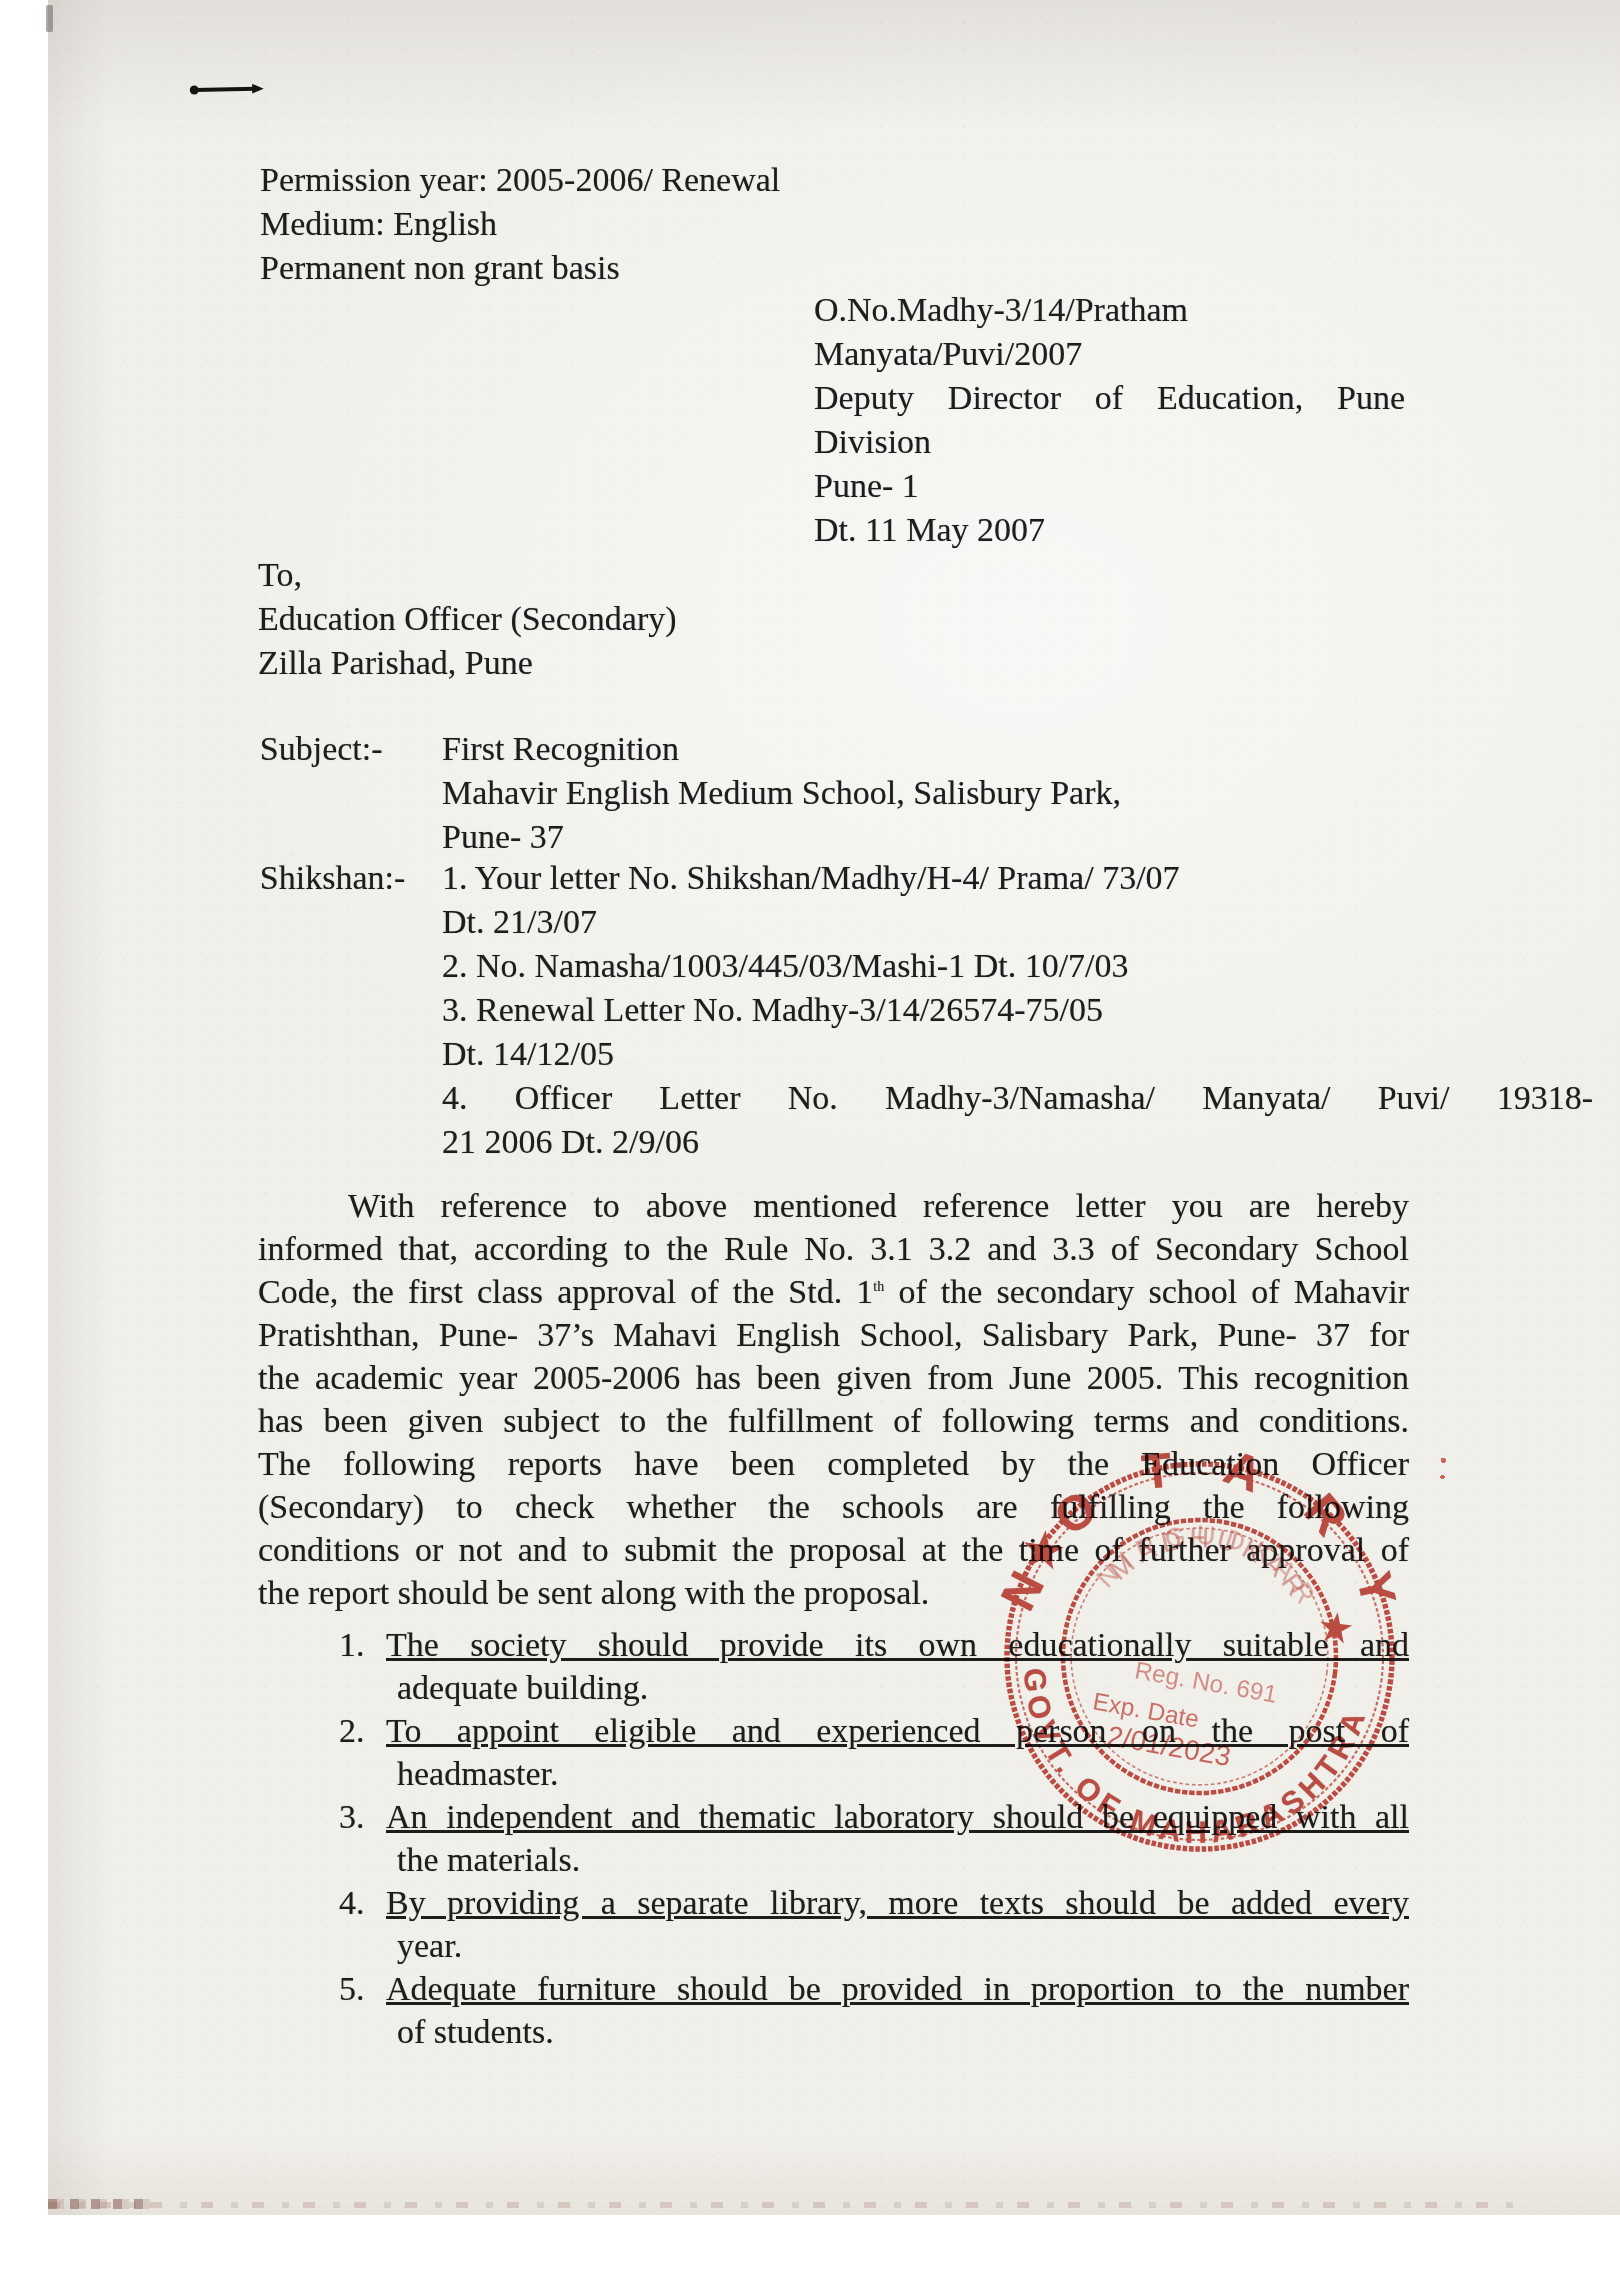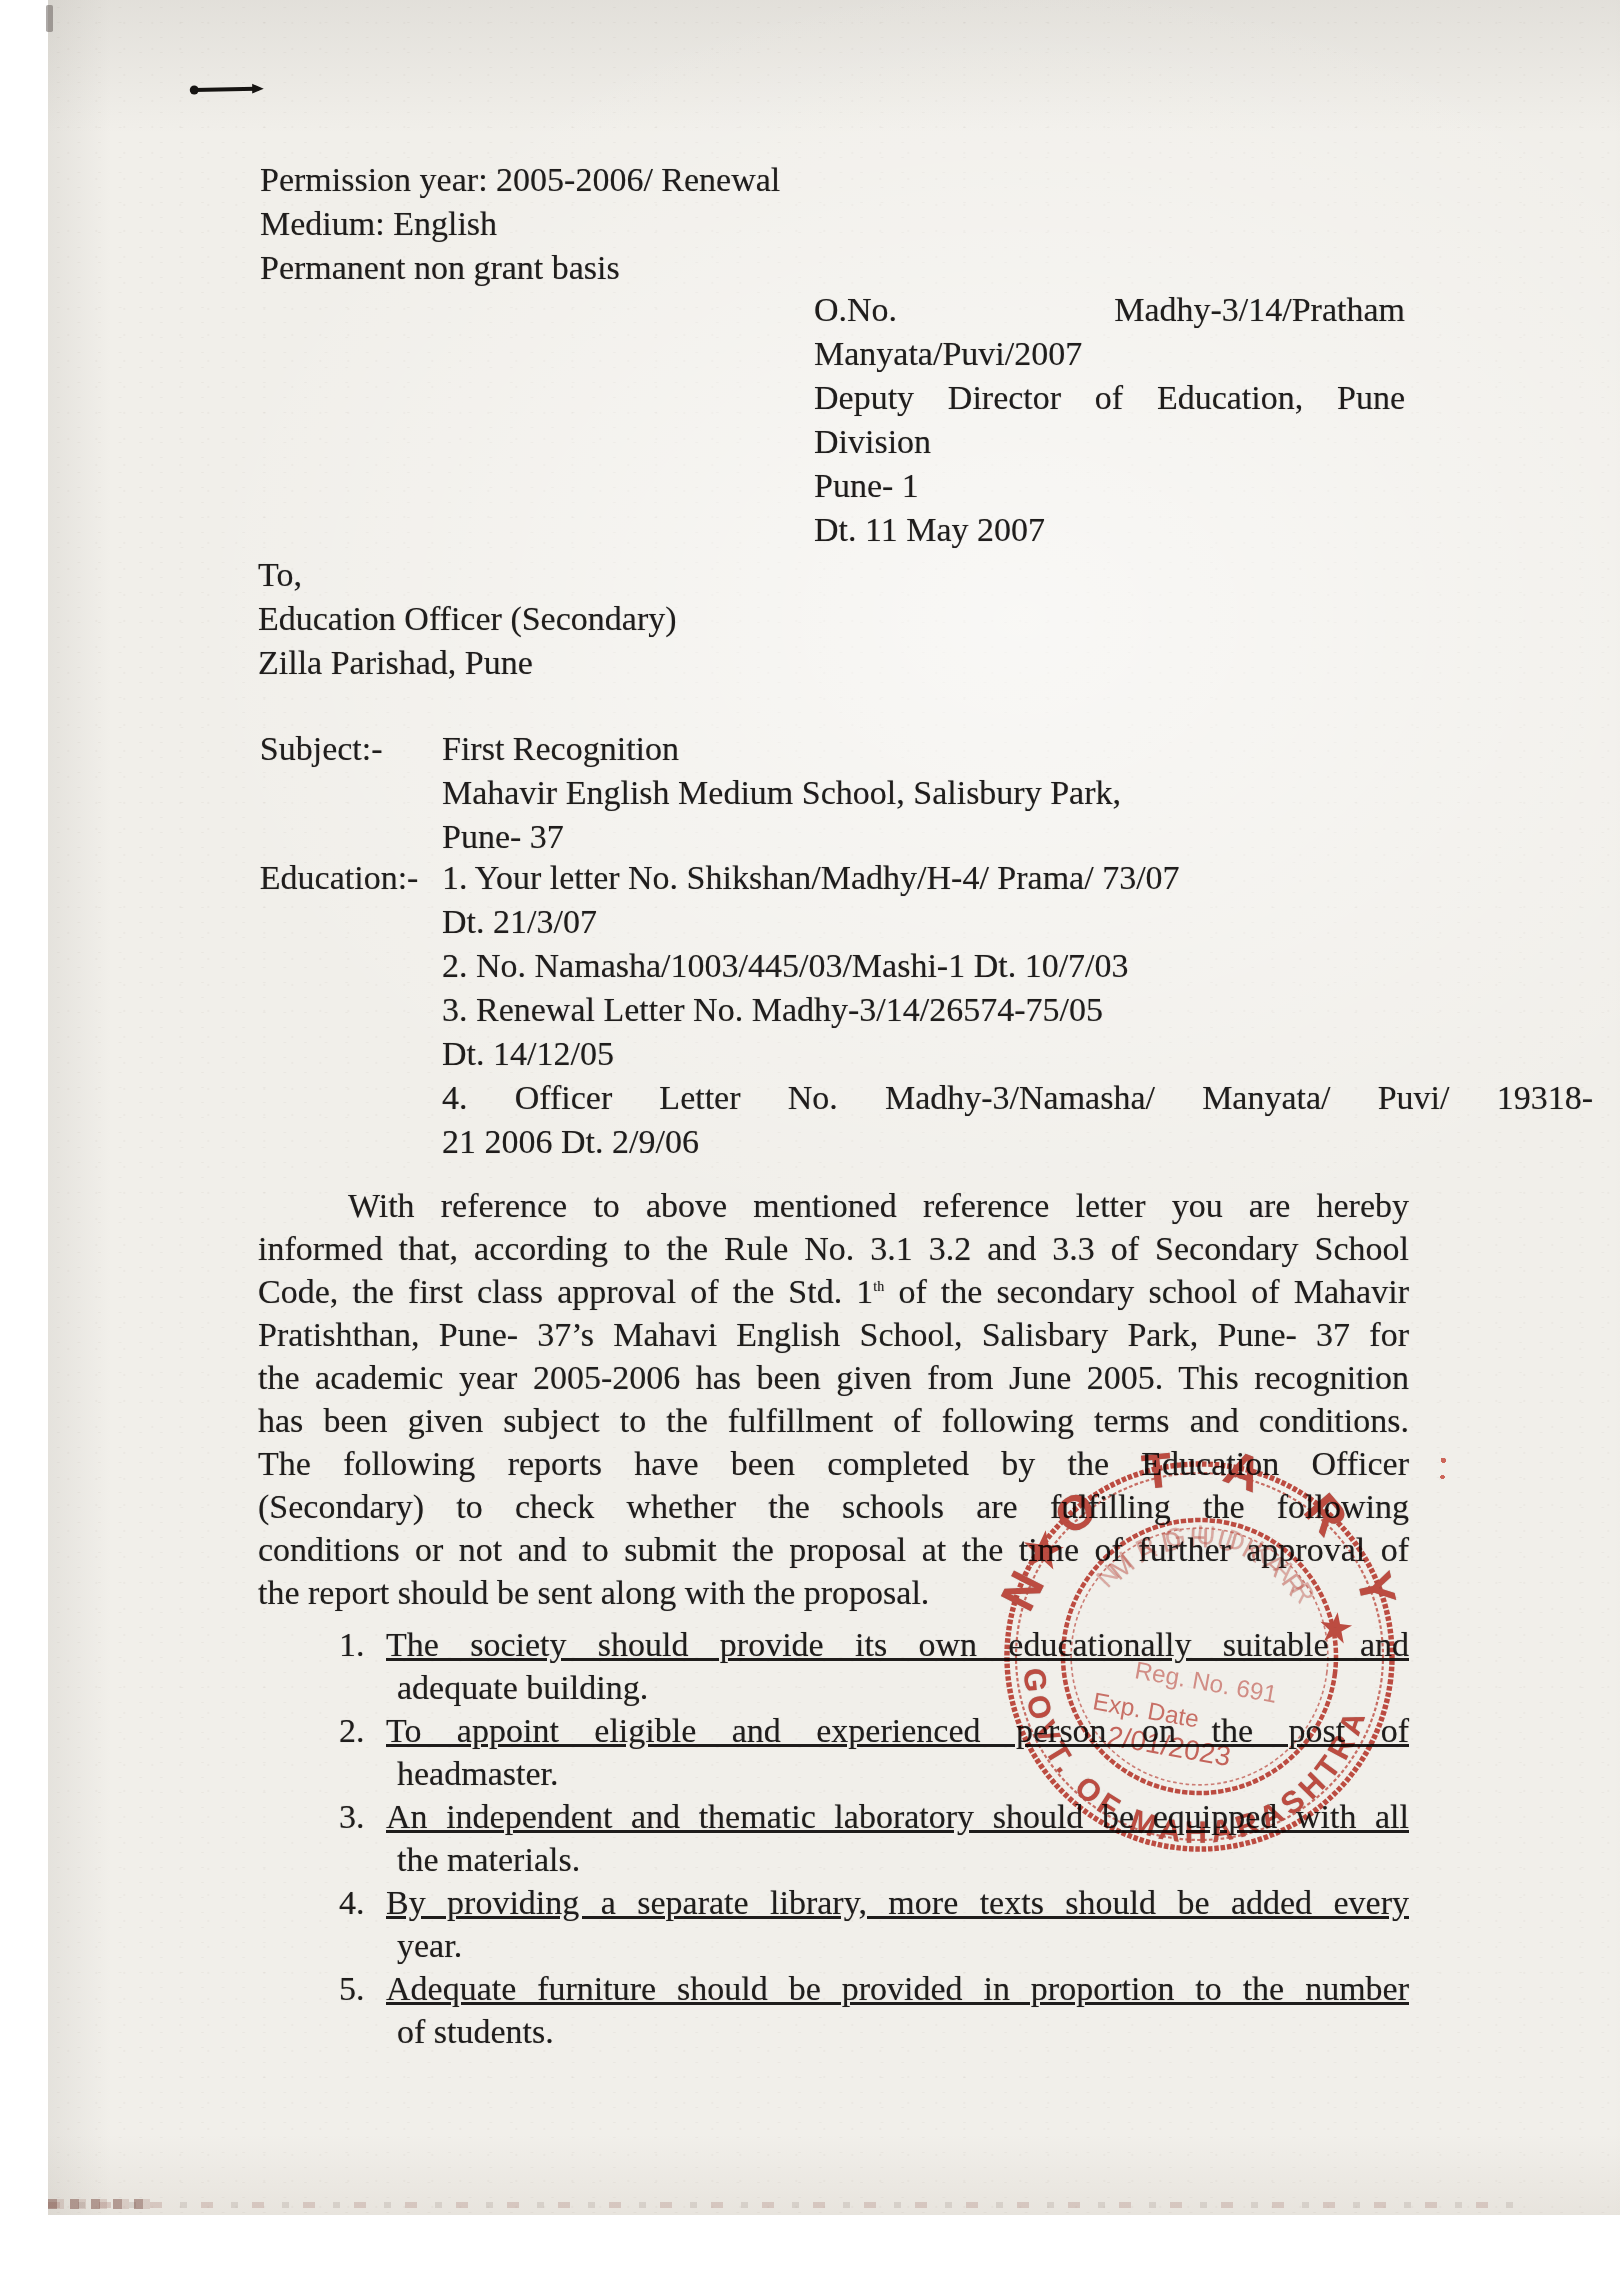--- a/index.html
+++ b/index.html
@@ -68,21 +68,21 @@
       <path d="M 72 3 L 85 8.5 L 72 14 Z" fill="#161412"></path>
     </svg>
 
     <div class="blk" style="left:212px;top:158px;">
       <div class="line">Permission year: 2005-2006/ Renewal</div>
       <div class="line">Medium: English</div>
       <div class="line">Permanent non grant basis</div>
     </div>
 
     <div class="blk" style="left:766px;top:288px;width:591px;">
-      <div class="line" style="display:flex;justify-content:space-between;gap:40px;">
+      <div class="line" style="display:flex;justify-content:flex-start;">
         <span>O.No.</span>
         <span>Madhy-3/14/Pratham</span>
       </div>
       <div class="line">Manyata/Puvi/2007</div>
       <div class="j">Deputy Director of Education, Pune</div>
       <div class="line">Division</div>
       <div class="line">Pune- 1</div>
       <div class="line">Dt. 11 May 2007</div>
     </div>
 
@@ -93,21 +93,21 @@
     </div>
 
     <div class="blk labelled" style="left:210px;top:727px;width:1151px;">
       <span class="lab">Subject:-</span>
       <div class="line">First Recognition</div>
       <div class="line">Mahavir English Medium School, Salisbury Park,</div>
       <div class="line">Pune- 37</div>
     </div>
 
     <div class="blk labelled" style="left:210px;top:856px;width:1151px;">
-      <span class="lab">Education:-</span>
+      <span class="lab">Shikshan:-</span>
       <div class="line">1. Your letter No. Shikshan/Madhy/H-4/ Prama/ 73/07</div>
       <div class="line">Dt. 21/3/07</div>
       <div class="line">2. No. Namasha/1003/445/03/Mashi-1 Dt. 10/7/03</div>
       <div class="line">3. Renewal Letter No. Madhy-3/14/26574-75/05</div>
       <div class="line">Dt. 14/12/05</div>
       <div class="j">4. Officer Letter No. Madhy-3/Namasha/ Manyata/ Puvi/ 19318-</div>
       <div class="line">21 2006 Dt. 2/9/06</div>
     </div>
 
     <div class="blk" style="left:210px;top:1184px;width:1151px;">

